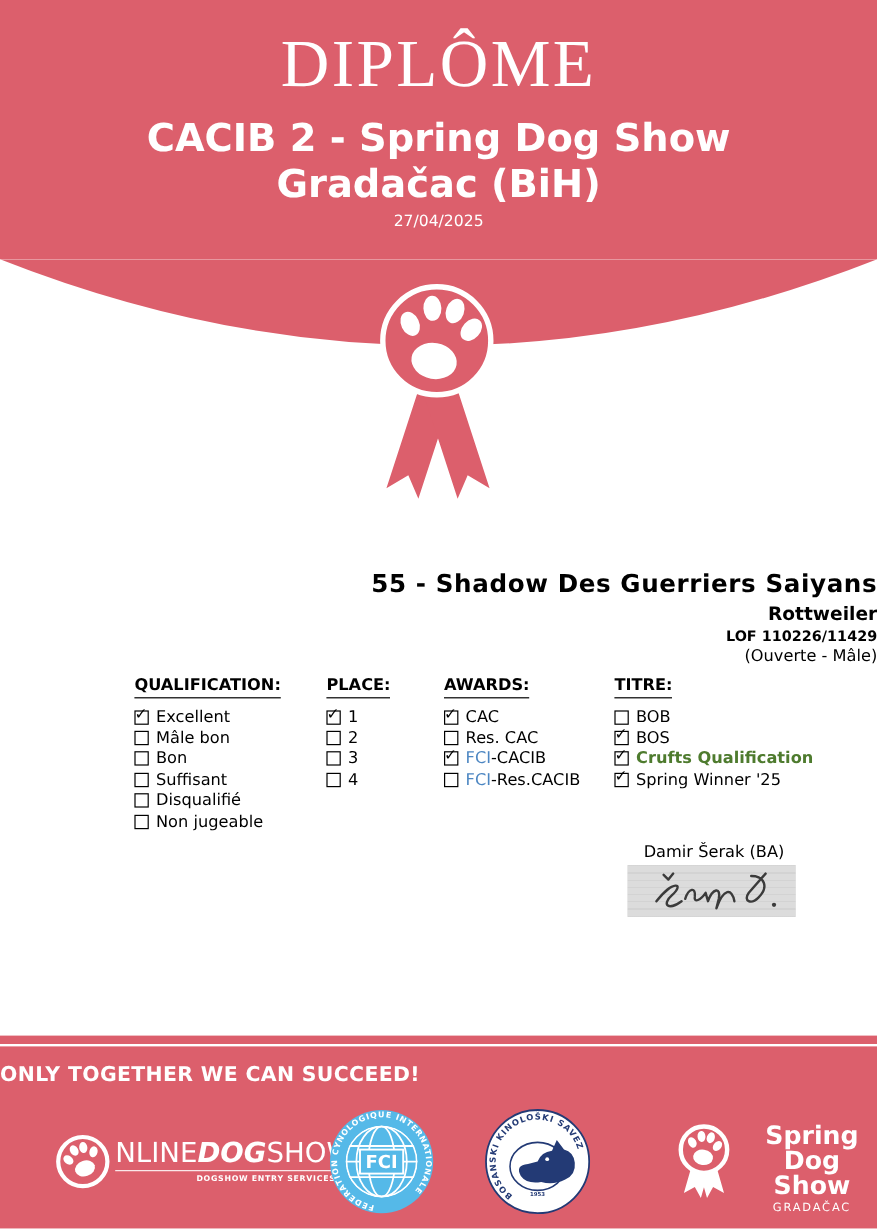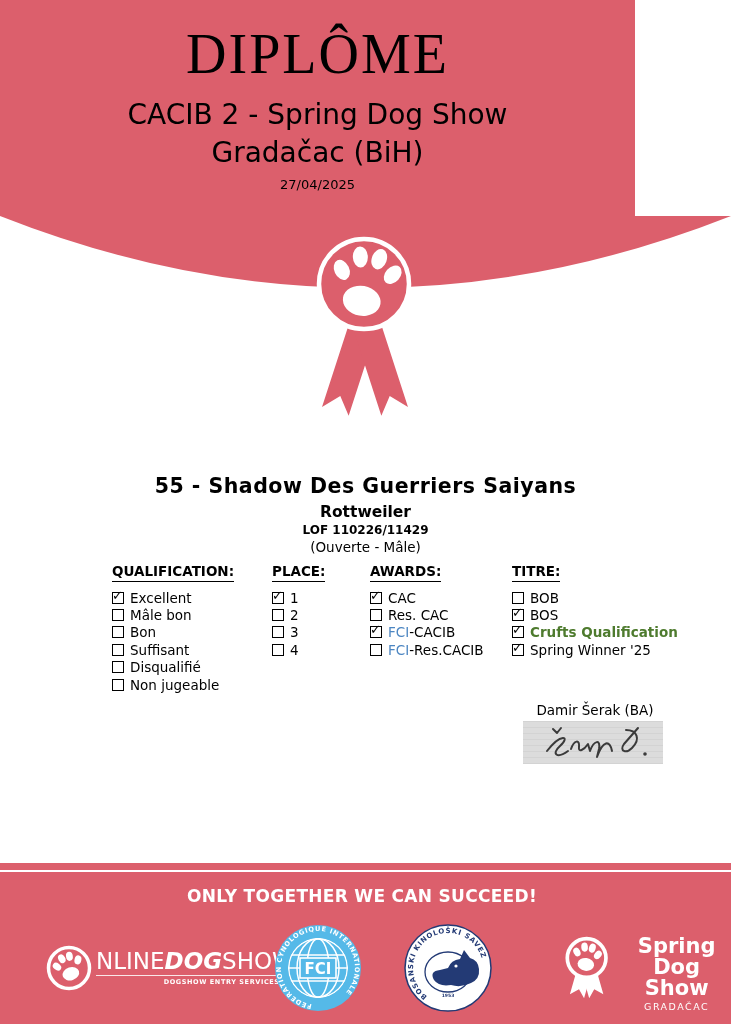--- a/index.html
+++ b/index.html
@@ -5,32 +5,32 @@
   :root{
     --pink:#dc5f6c;
     --navy:#233a75;
     --fciblue:#55b9e8;
   }
   html,body{margin:0;padding:0;background:#fff;}
   .page{position:relative;width:731px;height:1024px;background:#fff;overflow:hidden;
         font-family:"DejaVu Sans",sans-serif;color:#000;}
 
   
-  .header{position:absolute;left:0;top:0;width:635px;height:216px;background:var(--pink);
-          text-align:center;color:#000000;}
+  .header{position:absolute;left:0;top:0;width:731px;height:216px;background:var(--pink);
+          text-align:center;color:#ffffff;}
   .h-title{font-family:"Liberation Serif","DejaVu Serif",serif;font-size:56px;letter-spacing:2px;
            padding-top:24px;line-height:1.1;}
-  .h-sub{font-size:28px;line-height:38px;font-weight:400;}
+  .h-sub{font-size:32px;line-height:38px;font-weight:700;}
   .h-sub1{margin-top:10px;}
   .h-date{font-size:13px;font-weight:normal;margin-top:5px;}
   .header-curve{position:absolute;left:0;top:216px;width:731px;height:76px;display:block;}
   .rosette{position:absolute;left:295px;top:230px;width:140px;height:192px;}
 
   
-  .dog-block{position:absolute;left:0;top:474px;width:731px;text-align:center;}
+  .dog-block{position:absolute;left:0;top:474px;width:731px;text-align:right;}
   .dog-name{font-size:20.5px;font-weight:bold;letter-spacing:.5px;}
   .dog-breed{font-size:15.5px;font-weight:bold;margin-top:5px;}
   .dog-reg{font-size:12px;font-weight:bold;margin-top:2px;}
   .dog-class{font-size:13.5px;margin-top:2px;}
 
   
   .columns{position:absolute;left:0;top:563px;width:731px;font-size:13.5px;}
   .col{position:absolute;top:0;}
   .col-q{left:112px;} .col-p{left:272px;} .col-a{left:370px;} .col-t{left:512px;}
   .col-h{display:inline-block;font-weight:bold;border-bottom:1.6px solid #000;
@@ -44,21 +44,21 @@
 
   
   .judge-name{position:absolute;left:515px;top:702px;width:160px;text-align:center;font-size:13.5px;}
   .sig-box{position:absolute;left:523px;top:721px;width:140px;height:43px;background:#d9d9d9;
            background-image:repeating-linear-gradient(0deg,#d3d3d3 0 1px,#dcdcdc 1px 6px);}
   .sig-box svg{display:block;width:140px;height:43px;}
 
   
   .foot-bar{position:absolute;left:0;top:863px;width:731px;height:7px;background:var(--pink);}
   .footer{position:absolute;left:0;top:872px;width:731px;height:152px;background:var(--pink);color:#fff;}
-  .slogan{position:absolute;left:0;top:14px;width:724px;text-align:center;font-size:17px;
+  .slogan{position:absolute;left:0;top:14px;width:724px;text-align:left;font-size:17px;
           font-weight:bold;letter-spacing:.3px;}
   .ods{position:absolute;left:45px;top:72px;display:flex;align-items:center;gap:3px;}
   .ods-text{font-size:23px;line-height:1;white-space:nowrap;}
   .ods-text .w4{font-weight:400;} .ods-text .w8{font-weight:800;font-style:italic;}
   .ods-tag{font-size:6.5px;font-weight:bold;letter-spacing:.6px;text-align:right;margin-top:2px;
            border-top:1px solid rgba(255,255,255,.85);padding-top:1.5px;}
   .fci-logo{position:absolute;left:274px;top:52px;}
   .kss-logo{position:absolute;left:404px;top:52px;}
   .sds{position:absolute;left:559px;top:58px;display:flex;align-items:flex-start;}
   .sds-text{margin-left:8px;text-align:center;margin-top:6px;}

